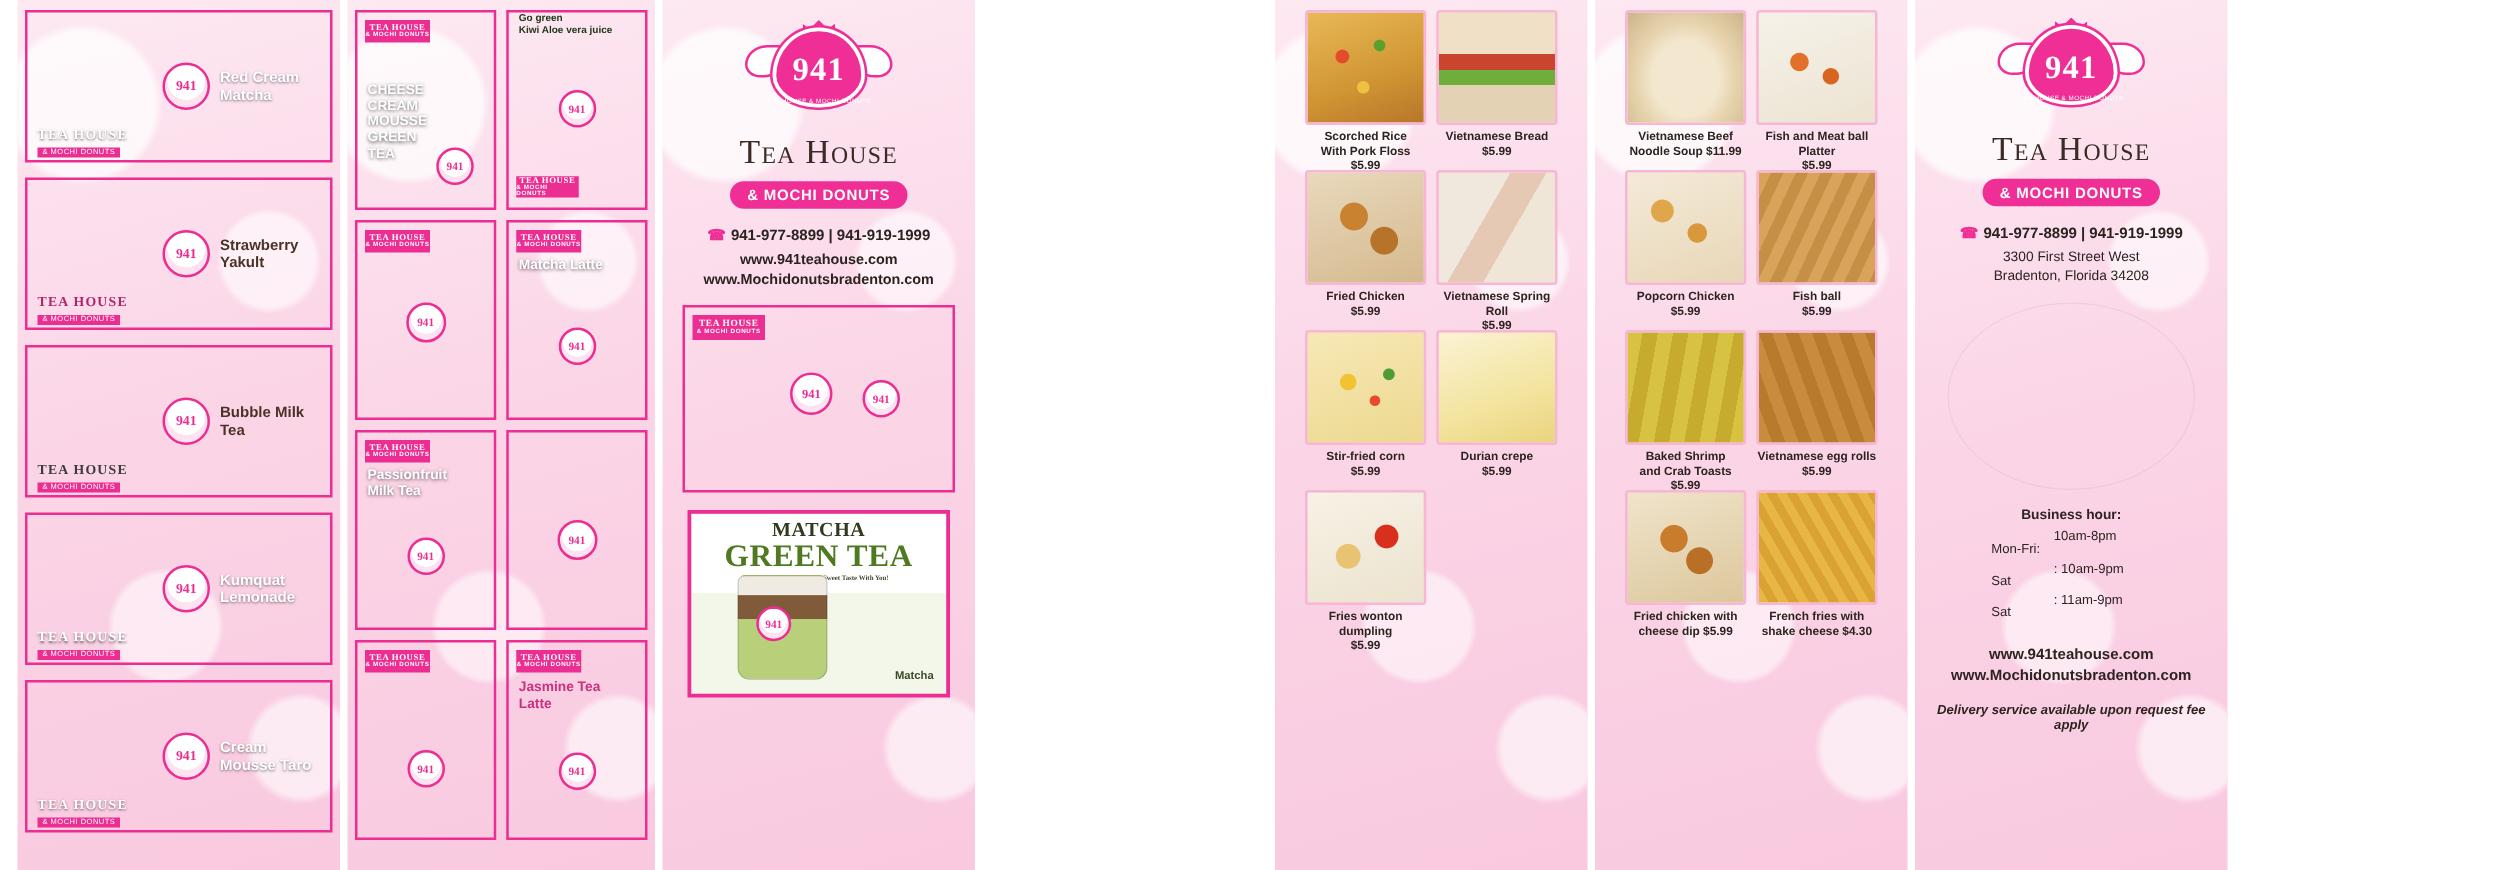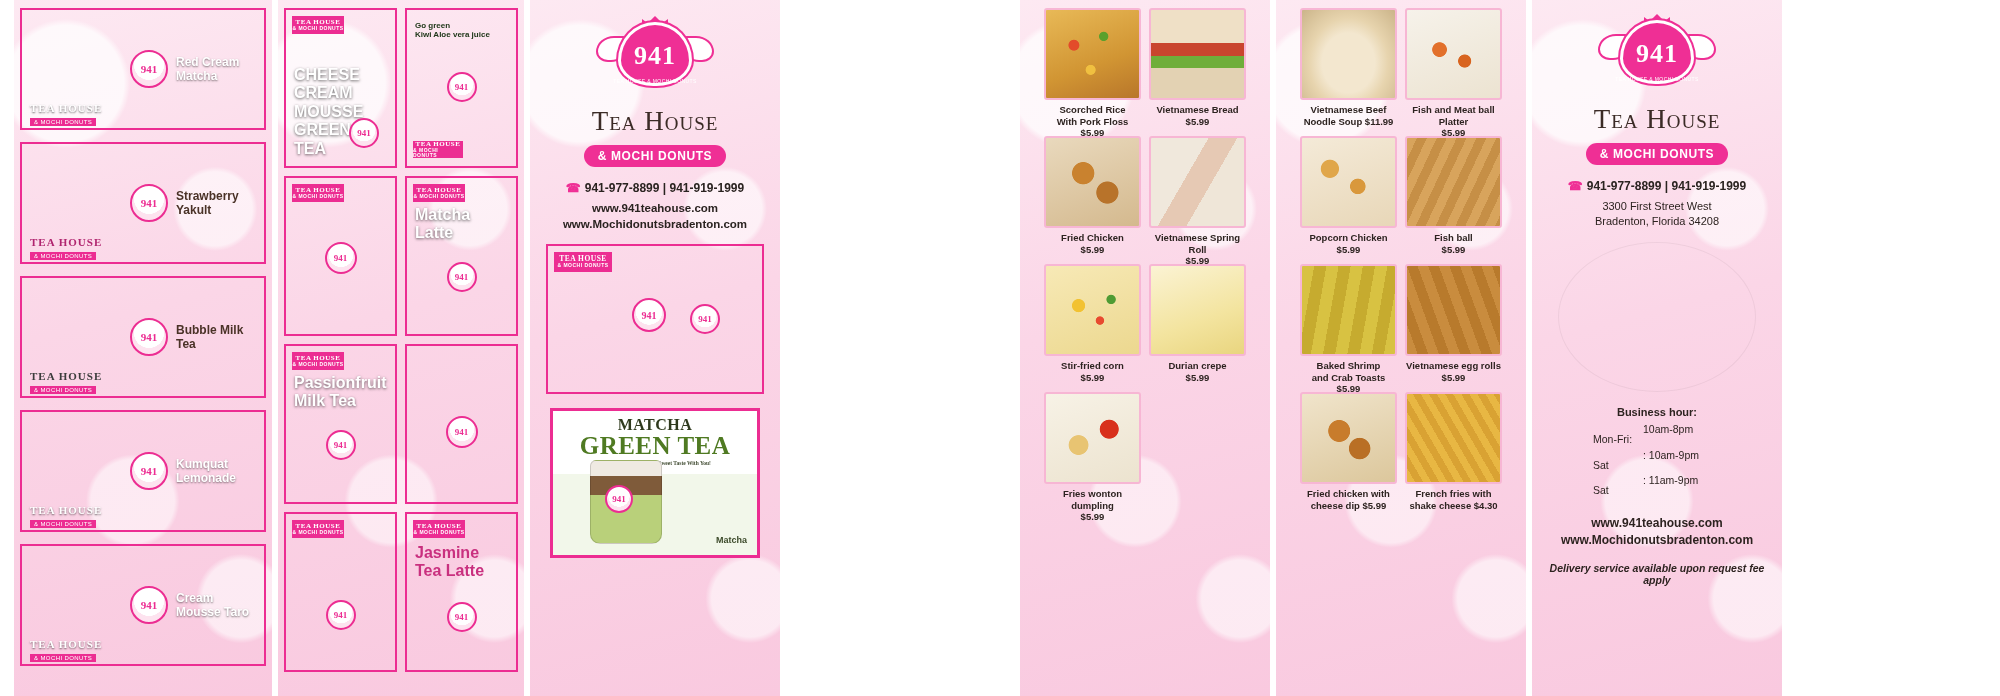--- a/index.html
+++ b/index.html
@@ -117,21 +117,21 @@
   }
   .mid-cell {
     position: relative;
     border: 2px solid #ec2d92;
     overflow: hidden;
   }
   .mid-cell .title {
     position: absolute;
     color: #fff;
     font-weight: bold;
-    font-size: 16px;
+    font-size: 11px;
     line-height: 1.15;
     text-shadow: 0 1px 3px rgba(0,0,0,.6);
   }
 
   
   .col-center { width: 250px; padding: 10px 8px; }
   .logo-wrap { text-align: center; margin-top: 4px; }
   .logo-badge {
     width: 118px; height: 86px;
     margin: 0 auto;
@@ -427,21 +427,21 @@
           <div class="ribbon" style="left:6px;top:6px;width:52px;height:18px;font-size:7px">
             <span class="t1">TEA HOUSE</span>
             <span class="t2">&amp; MOCHI DONUTS</span>
           </div>
           <div class="title" style="left:8px;top:56px;width:60px">CHEESE CREAM MOUSSE GREEN TEA</div>
           <div class="stamp" style="width:30px;height:30px;right:16px;bottom:18px;font-size:9px">941</div>
         </div>
 
         <div class="mid-cell">
           <div class="photo d-kiwi"></div>
-          <div class="title" style="left:8px;top:11px;width:92px;font-size:8px;color:#20381a;text-shadow:none">Go green<br>Kiwi Aloe vera juice</div>
+          <div class="title" style="left:8px;top:0;width:92px;font-size:8px;color:#20381a;text-shadow:none">Go green<br>Kiwi Aloe vera juice</div>
           <div class="stamp" style="width:30px;height:30px;left:50%;margin-left:-15px;top:62px;font-size:9px">941</div>
           <div class="ribbon" style="left:6px;bottom:8px;width:50px;height:17px;font-size:7px">
             <span class="t1">TEA HOUSE</span>
             <span class="t2">&amp; MOCHI DONUTS</span>
           </div>
         </div>
 
         <div class="mid-cell">
           <div class="photo d-guava"></div>
           <div class="ribbon" style="left:6px;top:6px;width:52px;height:18px;font-size:7px">

